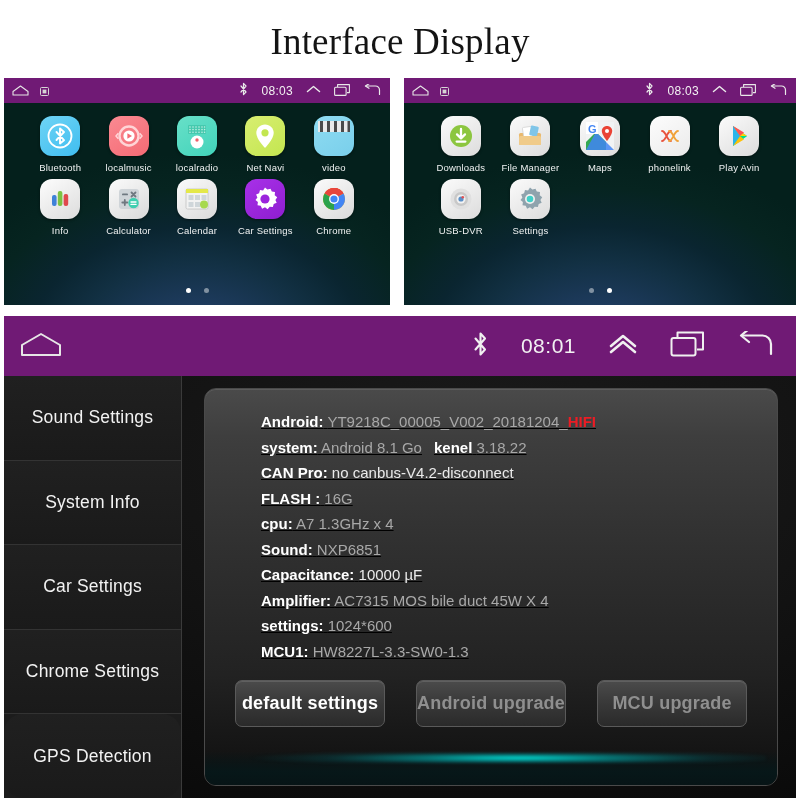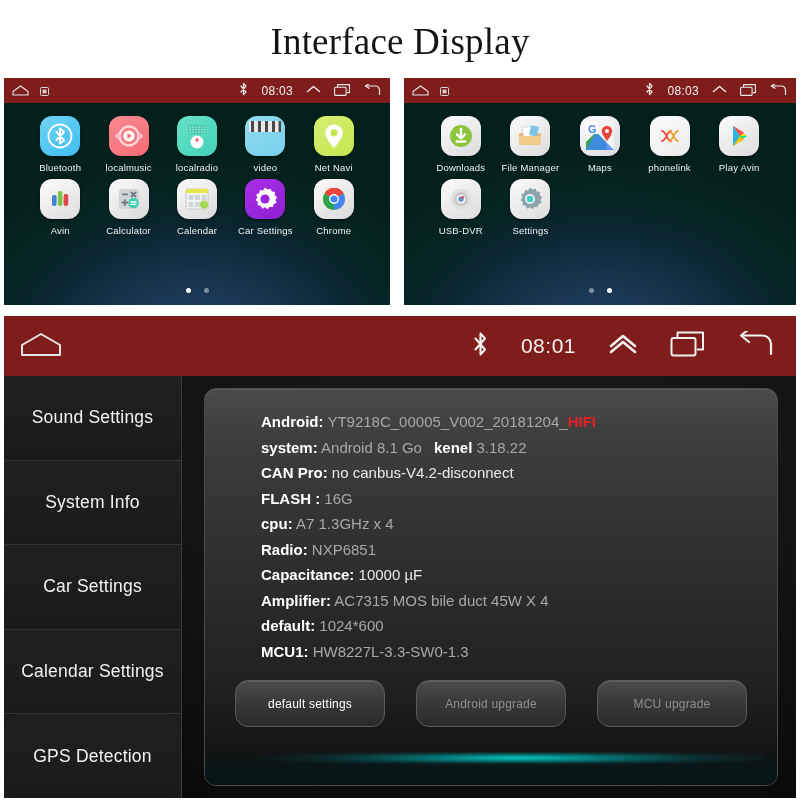--- a/index.html
+++ b/index.html
@@ -31,21 +31,21 @@
   .home-bg {
     position: absolute; inset: 0;
     background:
       radial-gradient(ellipse 70% 85% at 50% 118%, #28486e 0%, #1d3a5c 22%, #123043 44%, #0a2530 62%, #062420 82%, #04201c 100%),
       linear-gradient(180deg, #062b24 0%, #04231f 100%);
   }
 
   
   .statusbar {
     position: absolute; left:0; top:0; width:100%;
-    background:#7f1d1d; display:flex; align-items:center;
+    background:#701a75; display:flex; align-items:center;
     color:#e8e8e8;
     text-align:right;
   }
   .panel .statusbar { height: 25px; padding: 0 9px 0 8px; }
   .sb-left { display:flex; align-items:center; gap:11px; }
   .sb-right { margin-left:auto; display:flex; align-items:center; }
   .panel .sb-right { gap: 13px; }
   .sb-clock { font-size: 12px; letter-spacing:.3px; color:#f2f2f2; }
   .ico { display:block; }
 
@@ -114,35 +114,36 @@
   .dialog::after {
     content:""; position:absolute; left:2%; right:2%; bottom:22px; height:10px;
     background: radial-gradient(ellipse 60% 100% at 55% 50%, rgba(0,240,230,.95) 0%, rgba(0,200,200,.55) 28%, rgba(0,150,160,.18) 58%, rgba(0,0,0,0) 82%);
     filter: blur(1.5px);
   }
   .dialog::before {
     content:""; position:absolute; left:0; right:0; bottom:0; height:34px;
     background: linear-gradient(180deg, rgba(0,0,0,0) 0%, rgba(6,24,26,.9) 60%, #071416 100%);
   }
 
-  .info-line { font-size:15px; line-height:25.5px; white-space:nowrap; }
+  .info-line { font-size:15px; line-height:25.5px; white-space:nowrap;text-decoration:underline; }
   .k { color:#ffffff; font-weight:700; }
   .v { color:#a8a8a8; }
   .v-bright { color:#eaeaea; }
   .v-red { color:#ec1c24; font-weight:700; }
   .gap { display:inline-block; width:12px; }
 
   .btn-row { position:absolute; left:30px; right:30px; bottom:58px; display:flex; justify-content:space-between; }
   .btn {
-    width:150px; height:47px; border-radius:13px;
+    width:150px; height:47px; border-radius:7px;
     border:1px solid #5a5a5a;
     background: linear-gradient(180deg,#4b4b4b 0%, #3a3a3a 45%, #2a2a2a 100%);
     display:flex; align-items:center; justify-content:center;
-    font-size:12px; letter-spacing:.2px;
+    font-size:18px; letter-spacing:.2px;
     box-shadow: inset 0 1px 0 rgba(255,255,255,.12);
+    font-weight: bold;
   }
   .btn.active { color:#ffffff; }
   .btn.dim { color:#8f8f8f; }
 </style>
 </head>
 <body>
 
 <div class="page">
 
   <div class="page-title">Interface Display</div>
@@ -244,54 +245,54 @@
               </g>
             </g>
             <circle cx="17" cy="23" r="6.5" fill="#fff"></circle>
             <circle cx="17" cy="21" r="1.7" fill="#f2606a"></circle>
           </svg>
         </div>
         <div class="app-lbl">localradio</div>
       </div>
 
       <div class="app">
+        <div class="app-ic" style="background:linear-gradient(145deg,#d8ee71,#c3e650);">
+          <svg width="30" height="30" viewBox="0 0 30 30">
+              <path d="M15 3.5 C10 3.5 6.3 7.2 6.3 12 C6.3 18 15 27 15 27 C15 27 23.7 18 23.7 12 C23.7 7.2 20 3.5 15 3.5 Z" fill="#fff"></path>
+              <circle cx="15" cy="11.8" r="3.6" fill="#c3e650"></circle>
+            </svg>
+        </div>
+        <div class="app-lbl">Net Navi</div>
+      </div>
+
+      <div class="app">
         <div class="app-ic" style="background:linear-gradient(145deg,#8fdcf2,#79cfeb);">
           <svg width="38" height="38" viewBox="0 0 38 38">
             <rect x="3" y="4" width="32" height="11" fill="#e9e9e9"></rect>
             <g fill="#4a4a4a">
                 <rect x="5" y="4" width="3" height="11"></rect>
                 <rect x="12" y="4" width="3" height="11"></rect>
                 <rect x="19" y="4" width="3" height="11"></rect>
                 <rect x="26" y="4" width="3" height="11"></rect>
                 <rect x="32.5" y="4" width="2.5" height="11"></rect>
               </g>
           </svg>
         </div>
         <div class="app-lbl">video</div>
       </div>
 
       <div class="app">
-        <div class="app-ic" style="background:linear-gradient(145deg,#d8ee71,#c3e650);">
-          <svg width="30" height="30" viewBox="0 0 30 30">
-              <path d="M15 3.5 C10 3.5 6.3 7.2 6.3 12 C6.3 18 15 27 15 27 C15 27 23.7 18 23.7 12 C23.7 7.2 20 3.5 15 3.5 Z" fill="#fff"></path>
-              <circle cx="15" cy="11.8" r="3.6" fill="#c3e650"></circle>
-            </svg>
-        </div>
-        <div class="app-lbl">Net Navi</div>
-      </div>
-
-      <div class="app">
         <div class="app-ic" style="background:linear-gradient(145deg,#fdfdfd,#dcdcdc);">
           <svg width="30" height="30" viewBox="0 0 30 30">
             <rect x="7" y="11" width="4.6" height="11" rx="2" fill="#3f82d8"></rect>
             <rect x="12.8" y="7" width="4.6" height="15" rx="2" fill="#7cc243"></rect>
             <rect x="18.6" y="10" width="4.6" height="12" rx="2" fill="#e0484d"></rect>
           </svg>
         </div>
-        <div class="app-lbl">Avin</div>
+        <div class="app-lbl">Info</div>
       </div>
 
       <div class="app">
         <div class="app-ic" style="background:linear-gradient(145deg,#fbfbfb,#d9d9d9);">
           <svg width="30" height="30" viewBox="0 0 30 30">
             <rect x="5" y="5" width="20" height="20" rx="3" fill="#cfd4d8"></rect>
             <rect x="8" y="9.5" width="6" height="1.8" rx=".9" fill="#6f7880"></rect>
             <path d="M17.5 8.5 L21.5 12.5 M21.5 8.5 L17.5 12.5" stroke="#6f7880" stroke-width="1.8" stroke-linecap="round"></path>
             <path d="M10.8 16 L10.8 21 M8.3 18.5 L13.3 18.5" stroke="#6f7880" stroke-width="1.8" stroke-linecap="round"></path>
             <circle cx="19.5" cy="19" r="5.2" fill="#3fcfb0"></circle>
@@ -543,21 +544,21 @@
         <div class="side-item">
           <span>Sound Settings</span>
         </div>
         <div class="side-item">
           <span>System Info</span>
         </div>
         <div class="side-item">
           <span>Car Settings</span>
         </div>
         <div class="side-item">
-          <span>Calendar Settings</span>
+          <span>Chrome Settings</span>
         </div>
         <div class="side-item">
           <span>GPS Detection</span>
         </div>
       </div>
 
       <div class="content">
         <div class="dialog">
 
           <div class="info-line">
@@ -580,36 +581,36 @@
             <span class="k">FLASH :</span>
             <span class="v">16G</span>
           </div>
 
           <div class="info-line">
             <span class="k">cpu:</span>
             <span class="v">A7 1.3GHz x 4</span>
           </div>
 
           <div class="info-line">
-            <span class="k">Radio:</span>
+            <span class="k">Sound:</span>
             <span class="v">NXP6851</span>
           </div>
 
           <div class="info-line">
             <span class="k">Capacitance:</span>
             <span class="v-bright">10000 µF</span>
           </div>
 
           <div class="info-line">
             <span class="k">Amplifier:</span>
             <span class="v">AC7315 MOS bile duct 45W X 4</span>
           </div>
 
           <div class="info-line">
-            <span class="k">default:</span>
+            <span class="k">settings:</span>
             <span class="v">1024*600</span>
           </div>
 
           <div class="info-line">
             <span class="k">MCU1:</span>
             <span class="v">HW8227L-3.3-SW0-1.3</span>
           </div>
 
           <div class="btn-row">
             <div class="btn active">default settings</div>

